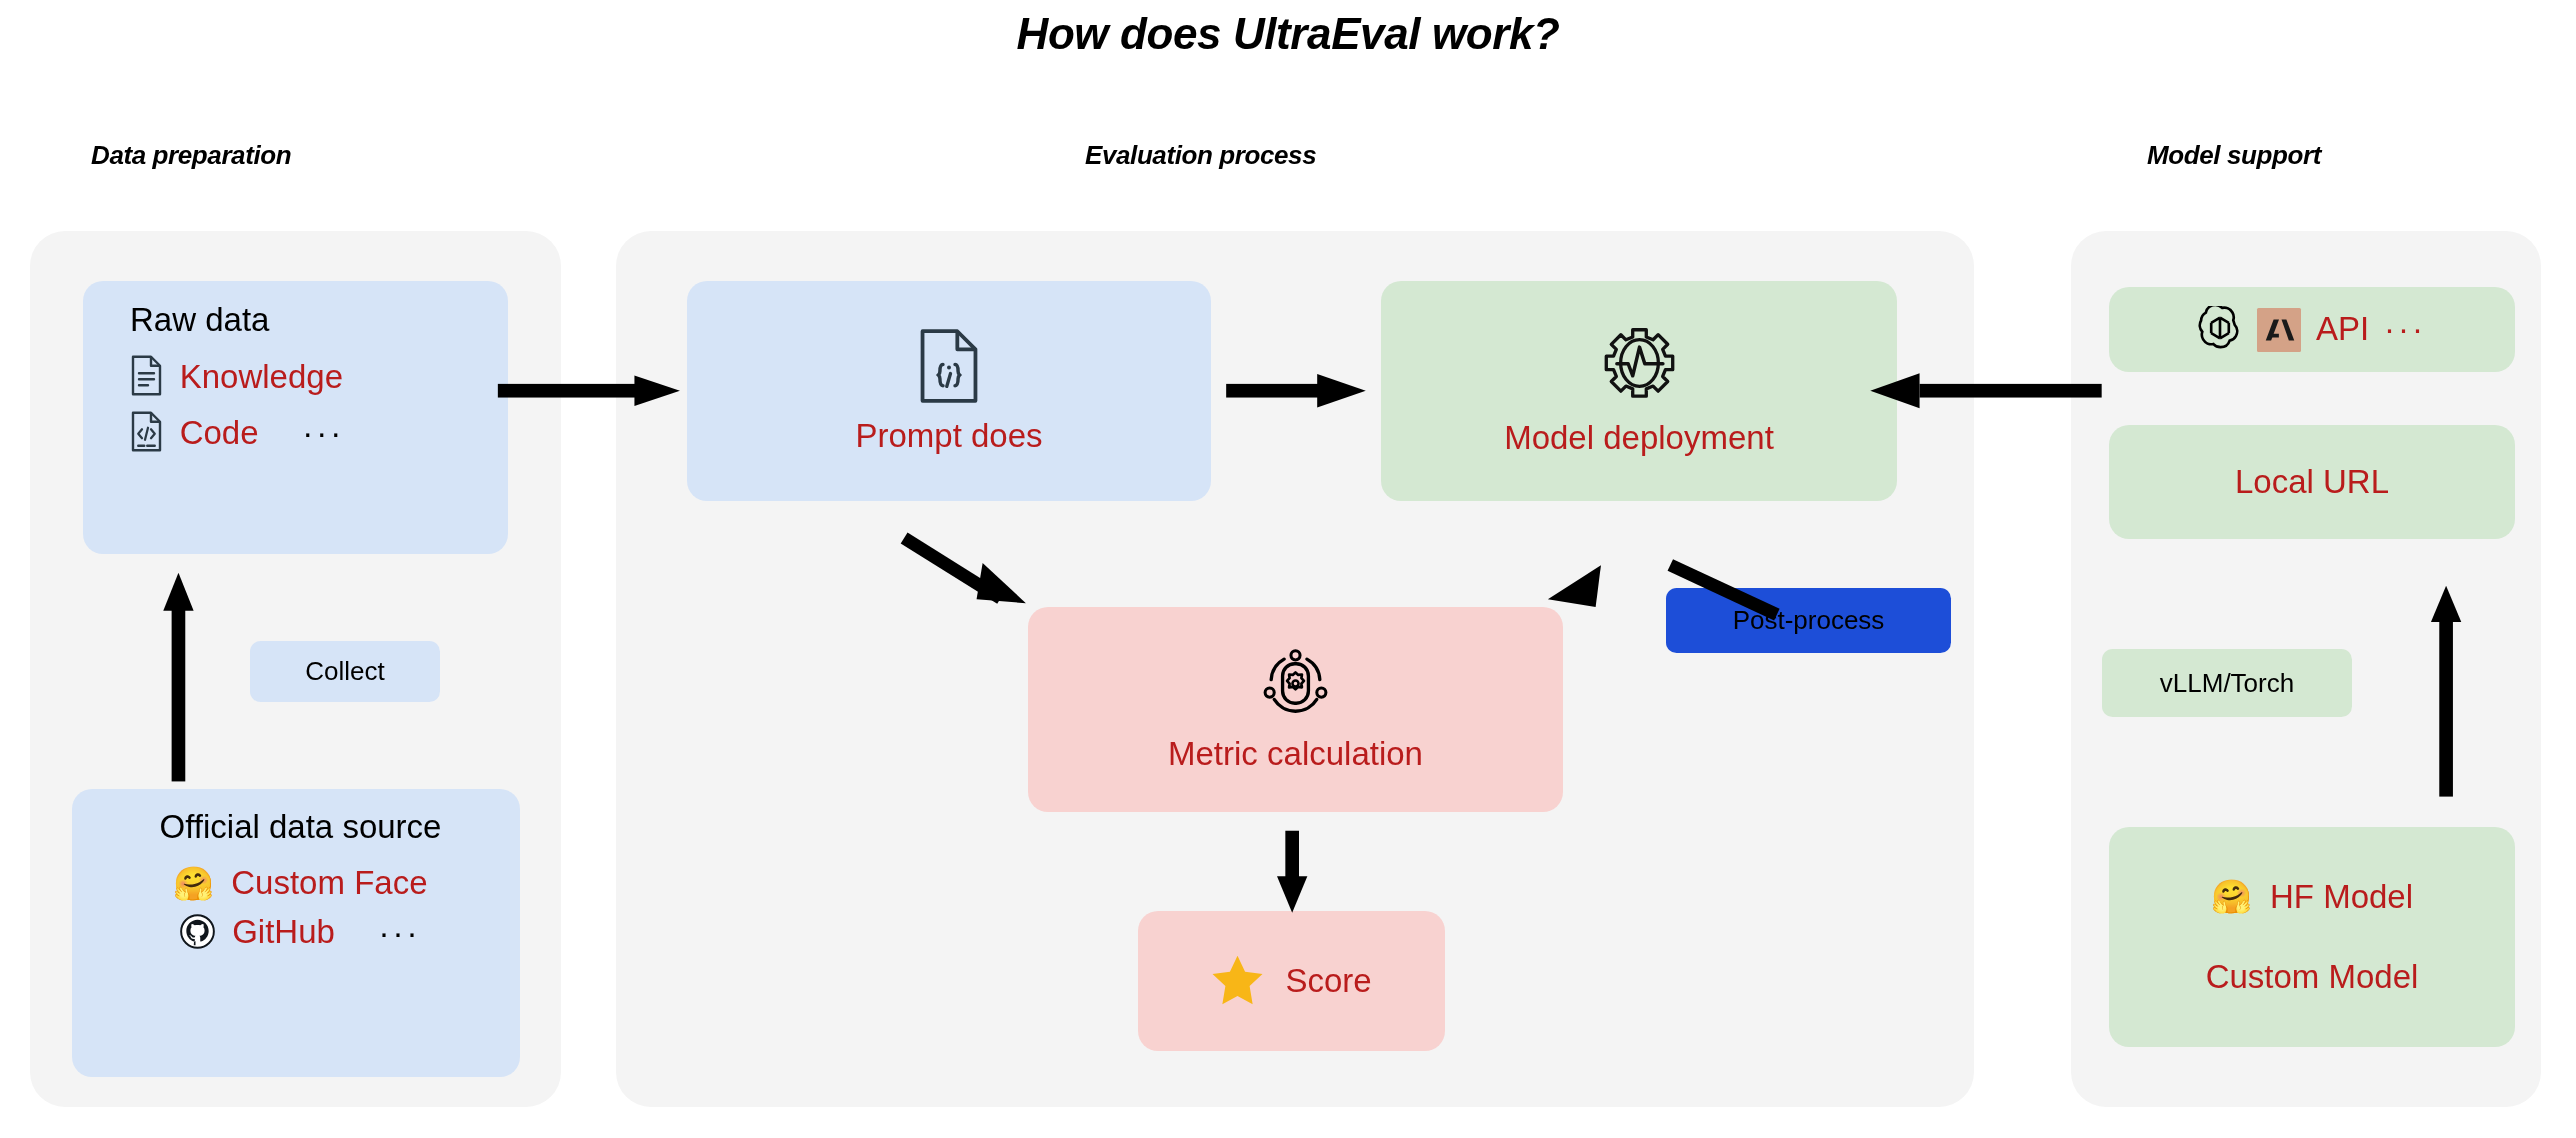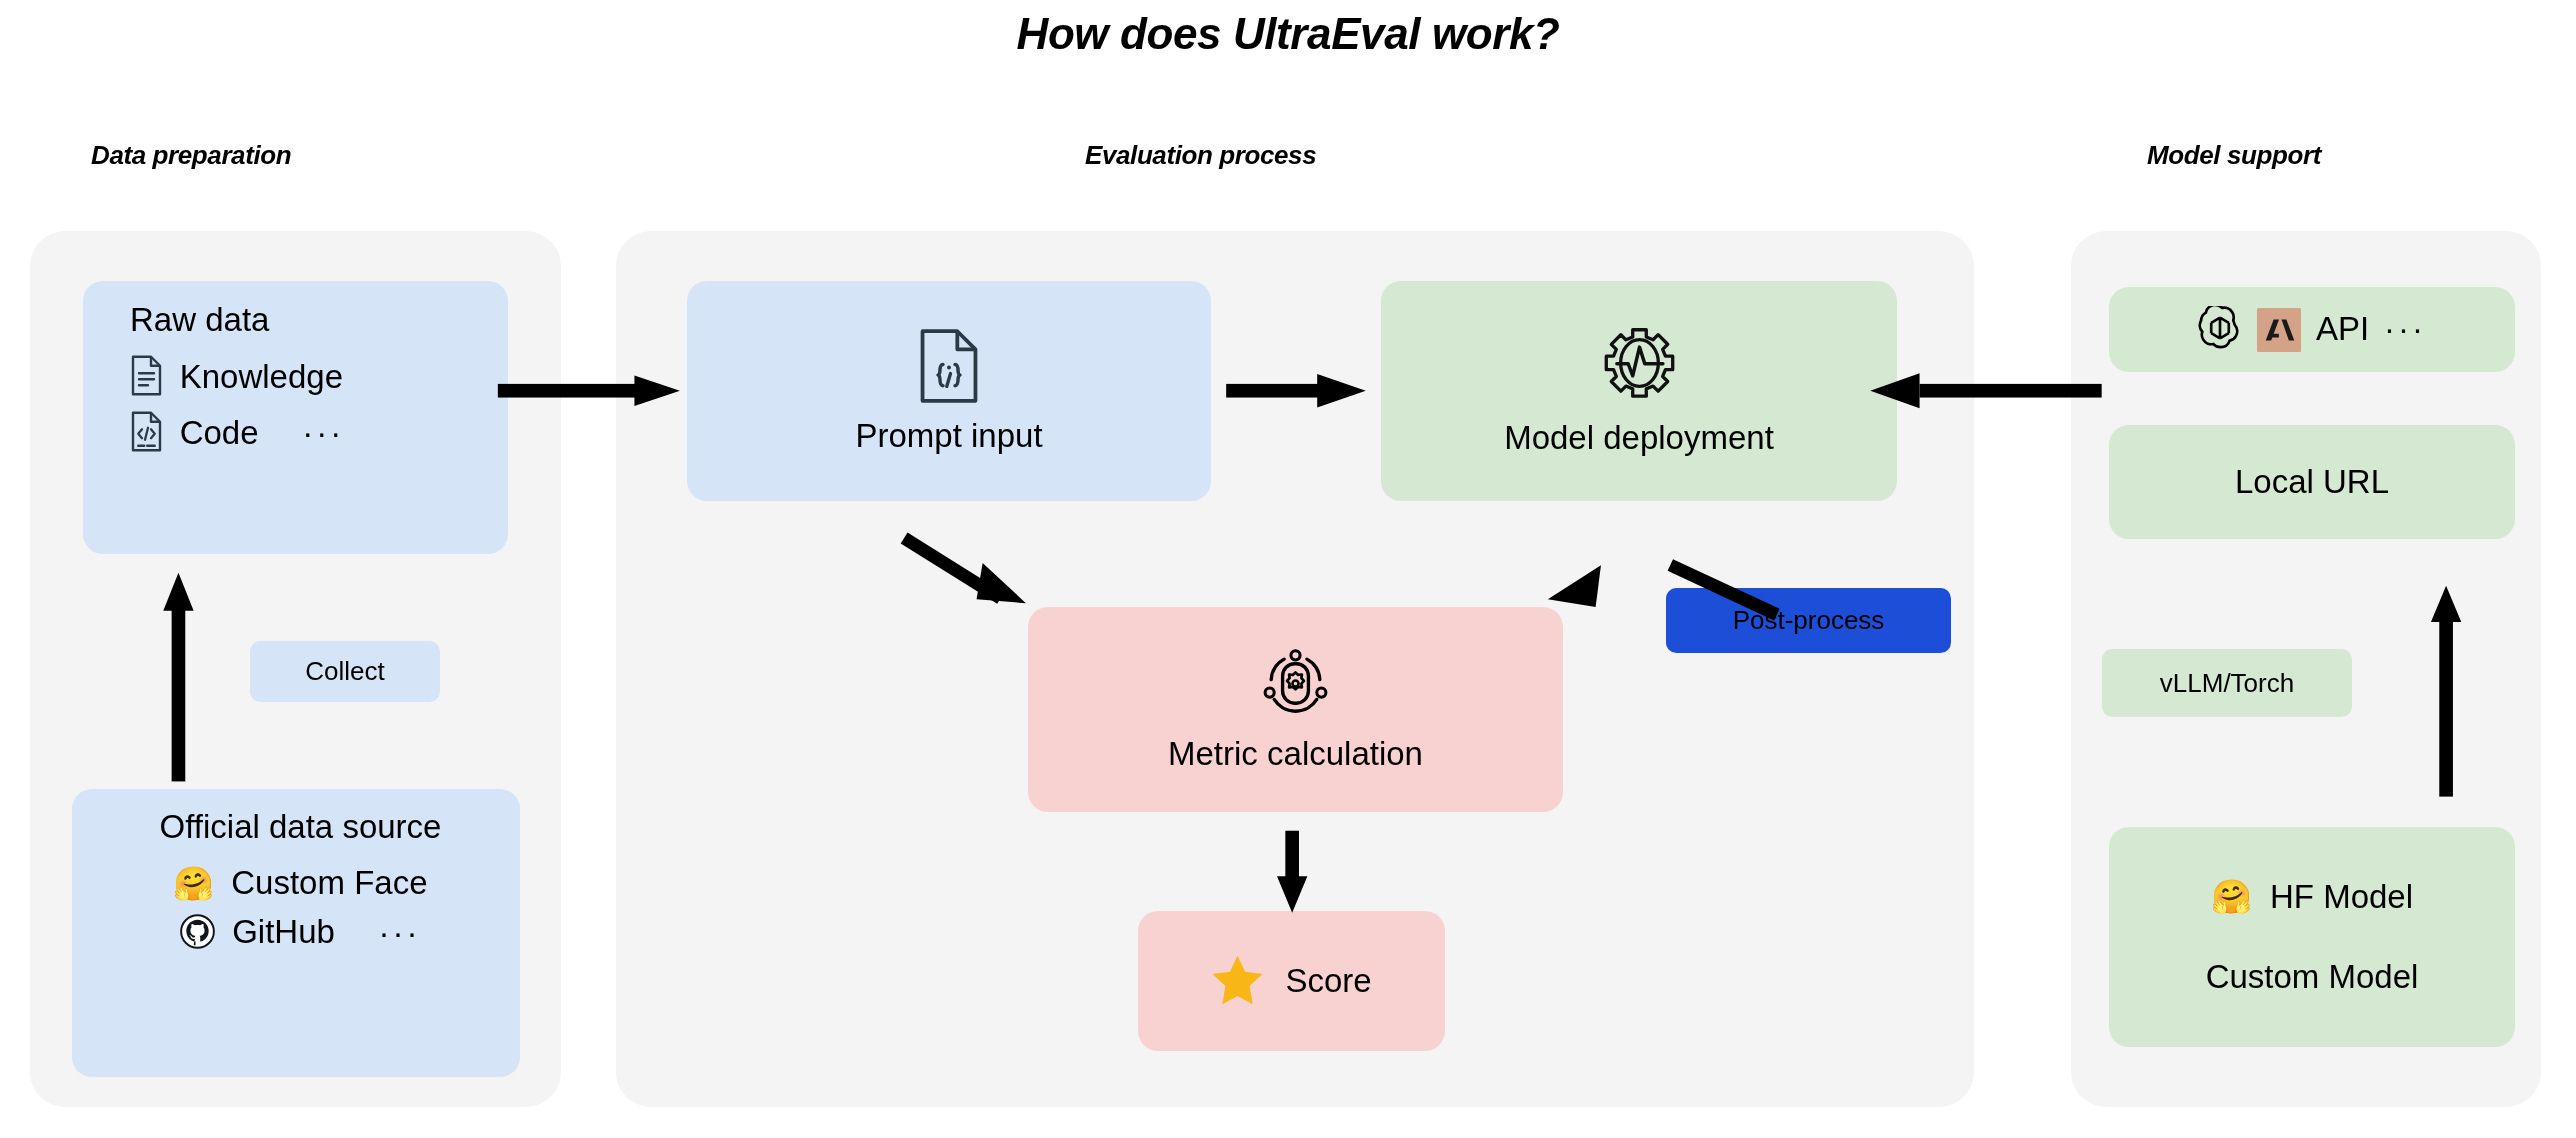--- a/index.html
+++ b/index.html
@@ -49,21 +49,21 @@
     justify-content:center;
   }
   .blue{background:#d6e4f7;}
   .green{background:#d4e8d2;}
   .pink{background:#f8d2d0;}
 
   .node-title{
     font-size:33px;color:#000;white-space:nowrap;line-height:1.1;
   }
   .node-label{
-    font-size:33px;color:#000000;white-space:nowrap;line-height:1.1;
+    font-size:33px;color:#b91c1c;white-space:nowrap;line-height:1.1;
   }
   .chip{
     position:absolute;
     border-radius:10.6px;
     display:flex;align-items:center;justify-content:center;
     font-size:26px;color:#000;white-space:nowrap;
   }
 
   
   #box-rawdata{
@@ -190,21 +190,21 @@
     <span class="node-icon">
       <svg width="62" height="76" viewBox="0 0 82 100" fill="none">
         <path d="M6 4h46l24 24v68H6z" stroke="#2b3a46" stroke-width="5" fill="none" stroke-linejoin="round"></path>
         <path d="M52 4v24h24" stroke="#2b3a46" stroke-width="5" fill="none" stroke-linejoin="round"></path>
         <path d="M33 48c-4 0-4 6-4 9s-2 5-2 5 2 2 2 5 0 9 4 9" stroke="#2b3a46" stroke-width="4.6" fill="none" stroke-linecap="round"></path>
         <path d="M49 48c4 0 4 6 4 9s2 5 2 5-2 2-2 5 0 9-4 9" stroke="#2b3a46" stroke-width="4.6" fill="none" stroke-linecap="round"></path>
         <circle cx="41" cy="52" r="2.6" fill="#2b3a46"></circle>
         <path d="M43 60l-5 17" stroke="#2b3a46" stroke-width="4.4" stroke-linecap="round"></path>
       </svg>
     </span>
-    <span class="node-label">Prompt input</span>
+    <span class="node-label">Prompt does</span>
   </div>
 
   <div class="node green" id="box-deploy">
     <span class="node-icon">
       <svg width="79" height="80" viewBox="0 0 104 106" fill="none">
         <path d="M43 5h18v9.5l9 3.7 6.7-6.7 12.7 12.7-6.7 6.7 3.7 9H96v18h-9.6l-3.7 9 6.7 6.7-12.7 12.7-6.7-6.7-9 3.7V93H43v-9.7l-9-3.7-6.7 6.7L14.6 73.6l6.7-6.7-3.7-9H8V40h9.6l3.7-9-6.7-6.7L27.3 11.6 34 18.3l9-3.7z" stroke="#111" stroke-width="4.4" fill="none" stroke-linejoin="round"></path>
         <ellipse cx="52" cy="49" rx="25" ry="31" stroke="#111" stroke-width="4.4" fill="none"></ellipse>
         <path d="M22 50h15l6 16 9-38 7 22h24" stroke="#111" stroke-width="4.6" fill="none" stroke-linejoin="round" stroke-linecap="round"></path>
       </svg>
     </span>

